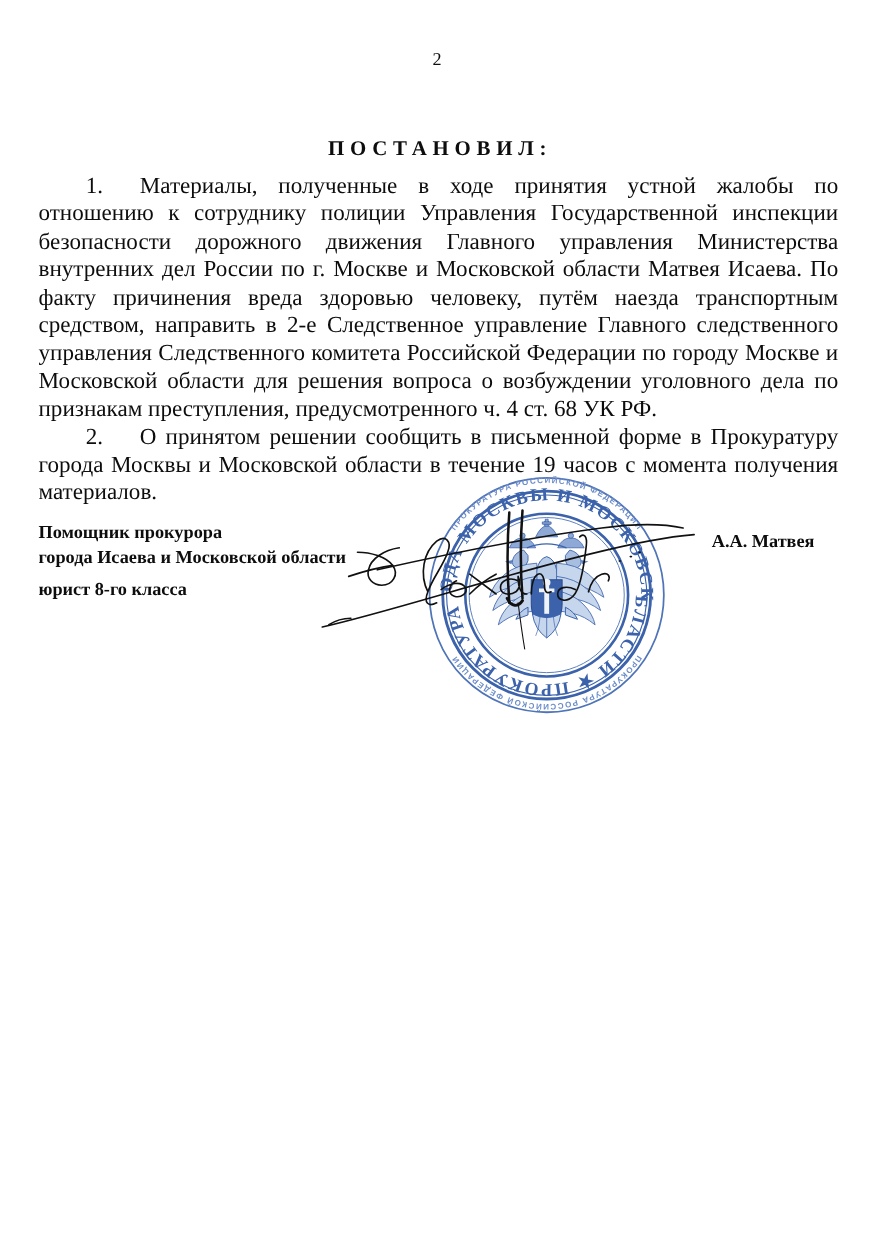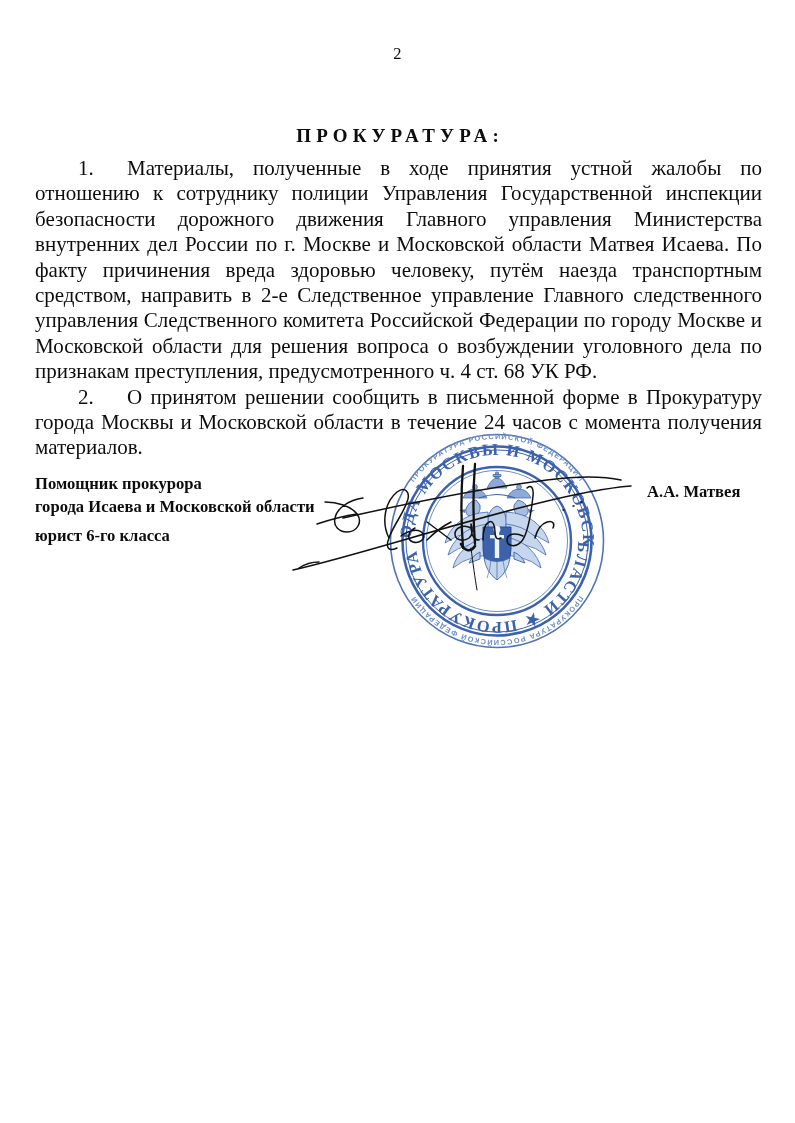--- a/index.html
+++ b/index.html
@@ -113,27 +113,27 @@
     pointer-events: none;
   }
 </style>
 </head>
 <body>
 
 <div class="page">
 
   <div class="page-number">2</div>
 
-  <div class="doc-heading">ПРОКУРАТУРА:</div>
+  <div class="doc-heading">ПОСТАНОВИЛ:</div>
 
   <div class="body-block">
 
     <p class="para"><span class="num">1.</span><span>Материалы, полученные в ходе принятия устной жалобы по отношению к сотруднику полиции Управления Государственной инспекции безопасности дорожного движения Главного управления Министерства внутренних дел России по г. Москве и Московской области Матвея Исаева. По факту причинения вреда здоровью человеку, путём наезда транспортным средством, направить в 2-е Следственное управление Главного следственного управления Следственного комитета Российской Федерации по городу Москве и Московской области для решения вопроса о возбуждении уголовного дела по признакам преступления, предусмотренного ч. 4 ст. 68 УК РФ.</span></p>
 
-    <p class="para"><span class="num">2.</span><span>О принятом решении сообщить  в письменной форме в Прокуратуру города Москвы и Московской области в течение 24 часов с момента получения материалов.</span></p>
+    <p class="para"><span class="num">2.</span><span>О принятом решении сообщить  в письменной форме в Прокуратуру города Москвы и Московской области в течение 19 часов с момента получения материалов.</span></p>
 
   </div>
 
   <div class="seal-wrap">
     <svg class="seal-svg" width="218" height="218" viewBox="0 0 218 218" xmlns="http://www.w3.org/2000/svg">
       <defs>
         <path id="ringOuterTop" d="M 109,109 m -102,0 a 102,102 0 1 1 204,0" fill="none"></path>
         <path id="ringOuterBot" d="M 109,109 m 99,0 a 99,99 0 1 1 -198,0" fill="none"></path>
         <path id="ringInnerTop" d="M 109,109 m -86,0 a 86,86 0 1 1 172,0" fill="none"></path>
         <path id="ringInnerBot" d="M 109,109 m 81,0 a 81,81 0 1 1 -162,0" fill="none"></path>
@@ -255,18 +255,18 @@
 
         <path d="M 14,116 C 20,112 26,110 34,110"></path>
       </g>
     </svg>
   </div>
 
   <div class="sig-block">
     <div class="sig-lines">
       <div class="l1">Помощник прокурора</div>
       <div class="l2">города Исаева и Московской области</div>
-      <div class="l3">юрист 6-го класса</div>
+      <div class="l3">юрист 8-го класса</div>
     </div>
     <div class="sig-name">А.А. Матвея</div>
   </div>
 
 </div>
 
 </body></html>

